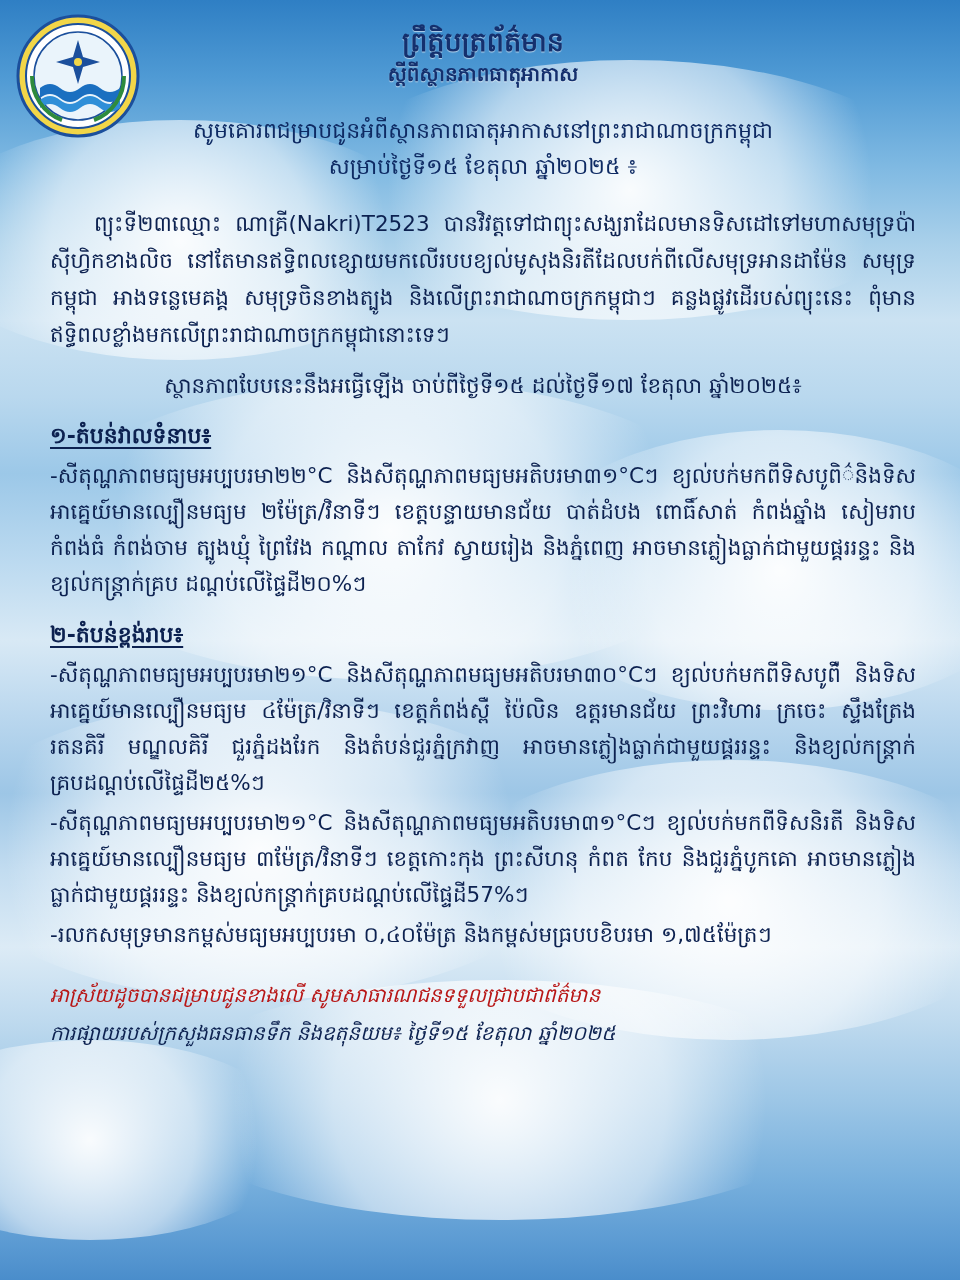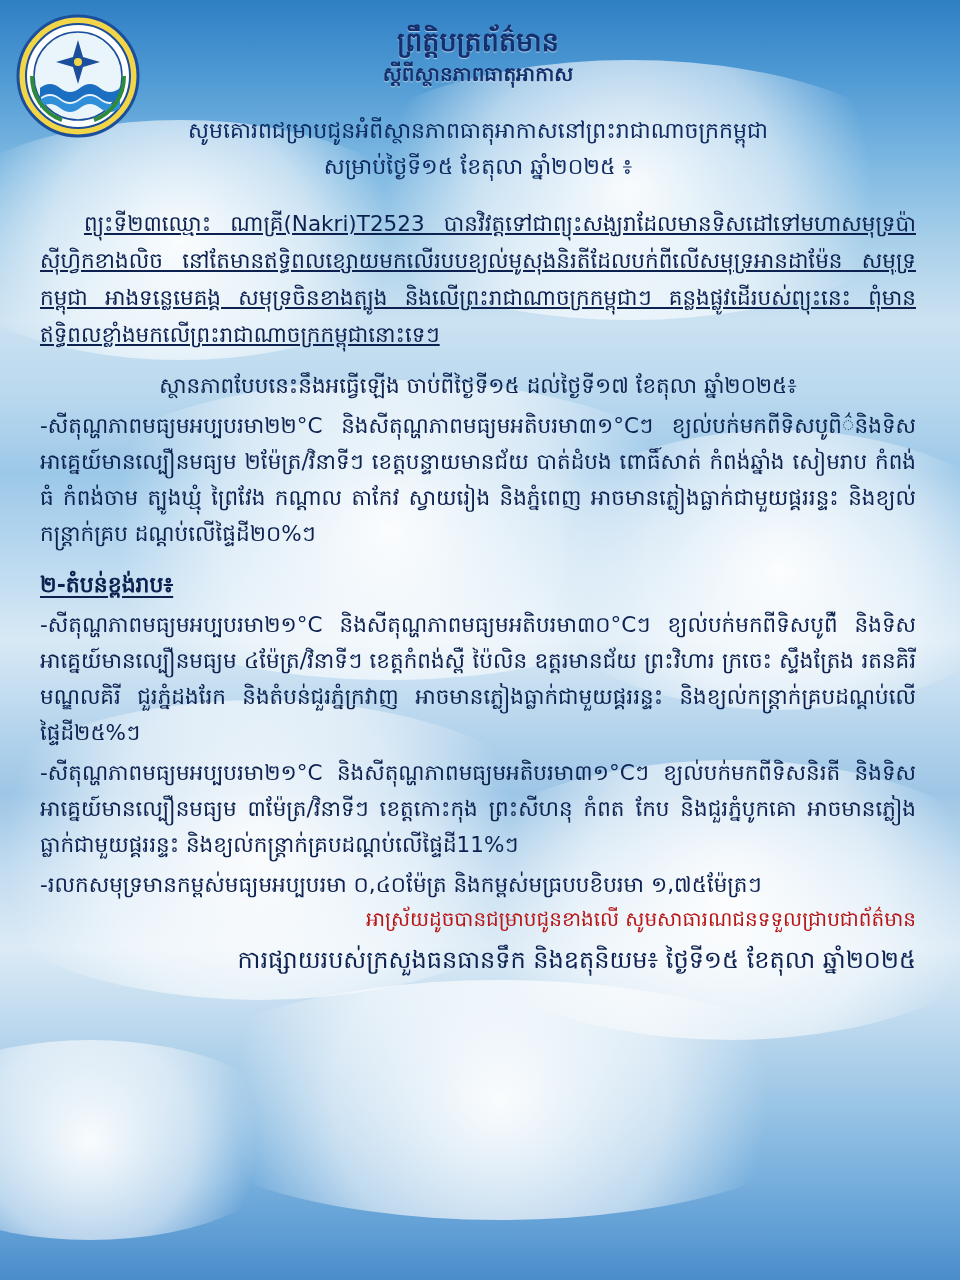--- a/index.html
+++ b/index.html
@@ -50,21 +50,21 @@
   .c3 { left: 40px;   top: 380px;  width: 700px; height: 300px; }
   .c4 { left: 520px;  top: 430px;  width: 520px; height: 280px; }
   .c5 { left: -60px;  top: 700px;  width: 640px; height: 300px; }
   .c6 { left: 430px;  top: 760px;  width: 600px; height: 280px; }
   .c7 { left: 150px;  top: 980px;  width: 700px; height: 240px; }
   .c8 { left: -120px; top: 1040px; width: 420px; height: 200px; }
 
   .content {
     position: relative;
     z-index: 2;
-    padding: 12px 44px 14px 40px;
+    padding: 12px 44px 14px 50px;
     box-sizing: border-box;
     height: 100%;
   }
 
   
   .logo {
     position: absolute;
     left: 16px;
     top: 14px;
     width: 124px;
@@ -101,21 +101,20 @@
     line-height: 1.65;
   }
 
   .para {
     margin-top: 20px;
     color: #0c2150;
     font-size: 21.5px;
     line-height: 1.72;
     text-align: justify;
     text-justify: inter-word;
-    text-decoration: underline;
   }
   .para .indent { display: inline-block; width: 44px; }
 
   .para-center {
     margin-top: 14px;
     color: #0c2150;
     font-size: 21.5px;
     line-height: 1.7;
     text-align: center;
   }
@@ -131,30 +130,32 @@
 
   .section-body {
     margin-top: 4px;
     color: #0c2150;
     font-size: 21.5px;
     line-height: 1.68;
     text-align: justify;
   }
 
   .footer {
-    text-align: right;
+    margin-top: 26px;
+    text-align: left;
+    font-style: italic;
   }
   .footer-1 {
     color: #b81616;
     font-size: 20px;
     line-height: 1.6;
   }
   .footer-2 {
     color: #0c2150;
-    font-size: 24px;
+    font-size: 20px;
     line-height: 1.6;
     margin-top: 6px;
   }
 </style>
 </head>
 <body>
 
 <div class="poster">
 
   <div class="cloud c1"></div>
@@ -192,26 +193,27 @@
 
     <div class="intro">
       <div>សូមគោរពជម្រាបជូនអំពីស្ថានភាពធាតុអាកាសនៅព្រះរាជាណាចក្រកម្ពុជា</div>
       <div>សម្រាប់ថ្ងៃទី១៥ ខែតុលា ឆ្នាំ២០២៥ ៖</div>
     </div>
 
     <div class="para"><span class="indent"></span><span>ព្យុះទី២៣ឈ្មោះ ណាគ្រី(Nakri)T2523 បានវិវត្តទៅជាព្យុះសង្ឃរាដែលមានទិសដៅទៅមហាសមុទ្រប៉ាស៊ីហ្វិកខាងលិច នៅតែមានឥទ្ធិពលខ្សោយមកលើរបបខ្យល់មូសុងនិរតីដែលបក់ពីលើសមុទ្រអានដាម៉ែន សមុទ្រកម្ពុជា អាងទន្លេមេគង្គ សមុទ្រចិនខាងត្បូង និងលើព្រះរាជាណាចក្រកម្ពុជាៗ គន្លងផ្លូវដើរបស់ព្យុះនេះ ពុំមានឥទ្ធិពលខ្លាំងមកលើព្រះរាជាណាចក្រកម្ពុជានោះទេៗ</span></div>
 
     <div class="para-center">ស្ថានភាពបែបនេះនឹងអធ្វើឡើង ចាប់ពីថ្ងៃទី១៥ ដល់ថ្ងៃទី១៧ ខែតុលា ឆ្នាំ២០២៥៖</div>
 
+    <div class="section-head">១-តំបន់វាលទំនាប៖</div>
     <div class="section-body">-សីតុណ្ហភាពមធ្យមអប្បបរមា២២°C និងសីតុណ្ហភាពមធ្យមអតិបរមា៣១°Cៗ ខ្យល់បក់មកពីទិសបូពិ៌និងទិសអាគ្នេយ៍មានល្បឿនមធ្យម ២ម៉ែត្រ/វិនាទីៗ ខេត្តបន្ទាយមានជ័យ បាត់ដំបង ពោធិ៍សាត់ កំពង់ឆ្នាំង សៀមរាប កំពង់ធំ កំពង់ចាម ត្បូងឃ្មុំ ព្រៃវែង កណ្តាល តាកែវ ស្វាយរៀង និងភ្នំពេញ អាចមានភ្លៀងធ្លាក់ជាមួយផ្គររន្ទះ និងខ្យល់កន្ត្រាក់គ្រប ដណ្តប់លើផ្ទៃដី២០%ៗ</div>
 
     <div class="section-head">២-តំបន់ខ្ពង់រាប៖</div>
     <div class="section-body">-សីតុណ្ហភាពមធ្យមអប្បបរមា២១°C និងសីតុណ្ហភាពមធ្យមអតិបរមា៣០°Cៗ ខ្យល់បក់មកពីទិសបូព៌ី និងទិសអាគ្នេយ៍មានល្បឿនមធ្យម ៤ម៉ែត្រ/វិនាទីៗ ខេត្តកំពង់ស្ពឺ ប៉ៃលិន ឧត្តរមានជ័យ ព្រះវិហារ ក្រចេះ ស្ទឹងត្រែង រតនគិរី មណ្ឌលគិរី ជួរភ្នំដងរែក និងតំបន់ជួរភ្នំក្រវាញ អាចមានភ្លៀងធ្លាក់ជាមួយផ្គររន្ទះ និងខ្យល់កន្ត្រាក់គ្របដណ្តប់លើផ្ទៃដី២៥%ៗ</div>
 
-    <div class="section-body">-សីតុណ្ហភាពមធ្យមអប្បបរមា២១°C និងសីតុណ្ហភាពមធ្យមអតិបរមា៣១°Cៗ ខ្យល់បក់មកពីទិសនិរតី និងទិសអាគ្នេយ៍មានល្បឿនមធ្យម ៣ម៉ែត្រ/វិនាទីៗ ខេត្តកោះកុង ព្រះសីហនុ កំពត កែប និងជួរភ្នំបូកគោ អាចមានភ្លៀងធ្លាក់ជាមួយផ្គររន្ទះ និងខ្យល់កន្ត្រាក់គ្របដណ្តប់លើផ្ទៃដី11%ៗ</div>
+    <div class="section-body">-សីតុណ្ហភាពមធ្យមអប្បបរមា២១°C និងសីតុណ្ហភាពមធ្យមអតិបរមា៣១°Cៗ ខ្យល់បក់មកពីទិសនិរតី និងទិសអាគ្នេយ៍មានល្បឿនមធ្យម ៣ម៉ែត្រ/វិនាទីៗ ខេត្តកោះកុង ព្រះសីហនុ កំពត កែប និងជួរភ្នំបូកគោ អាចមានភ្លៀងធ្លាក់ជាមួយផ្គររន្ទះ និងខ្យល់កន្ត្រាក់គ្របដណ្តប់លើផ្ទៃដី57%ៗ</div>
     <div class="section-body">-រលកសមុទ្រមានកម្ពស់មធ្យមអប្បបរមា ០,៤០ម៉ែត្រ និងកម្ពស់មធ្របបខិបរមា ១,៧៥ម៉ែត្រៗ</div>
 
     <div class="footer">
       <div class="footer-1">អាស្រ័យដូចបានជម្រាបជូនខាងលើ សូមសាធារណជនទទួលជ្រាបជាព័ត៌មាន</div>
       <div class="footer-2">ការផ្សាយរបស់ក្រសួងធនធានទឹក និងឧតុនិយម៖ ថ្ងៃទី១៥ ខែតុលា ឆ្នាំ២០២៥</div>
     </div>
 
   </div>
 </div>
 

